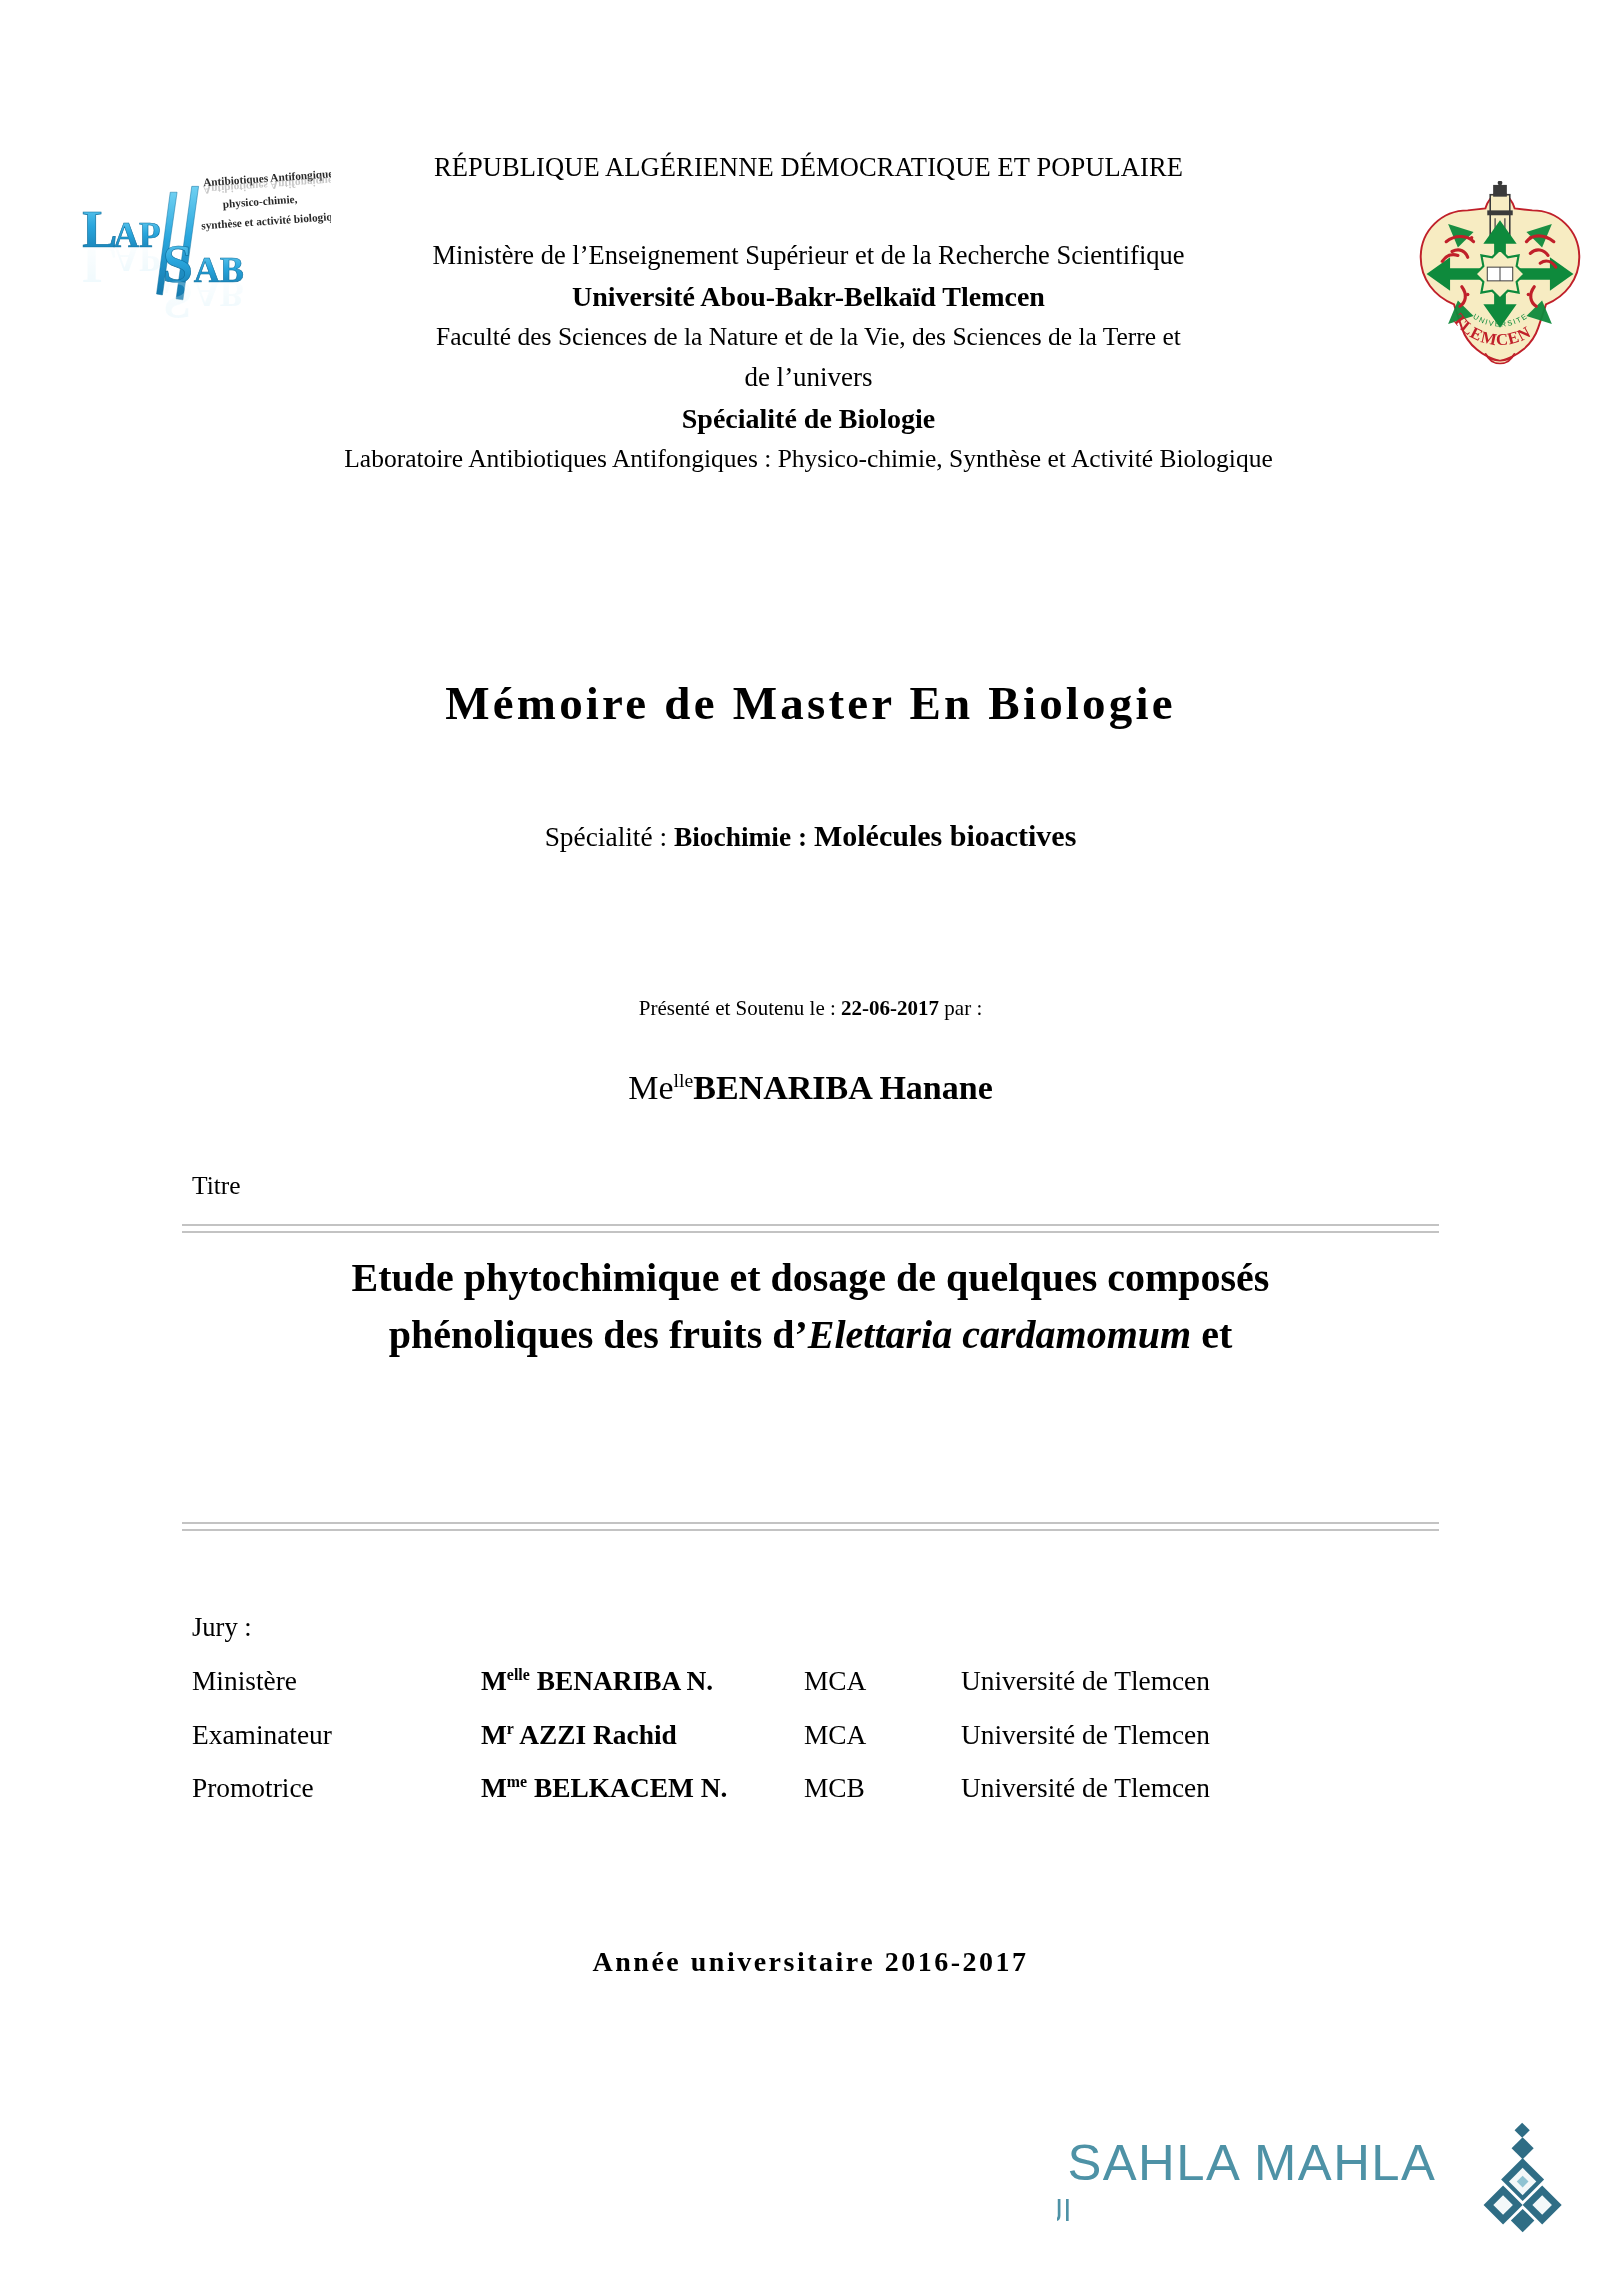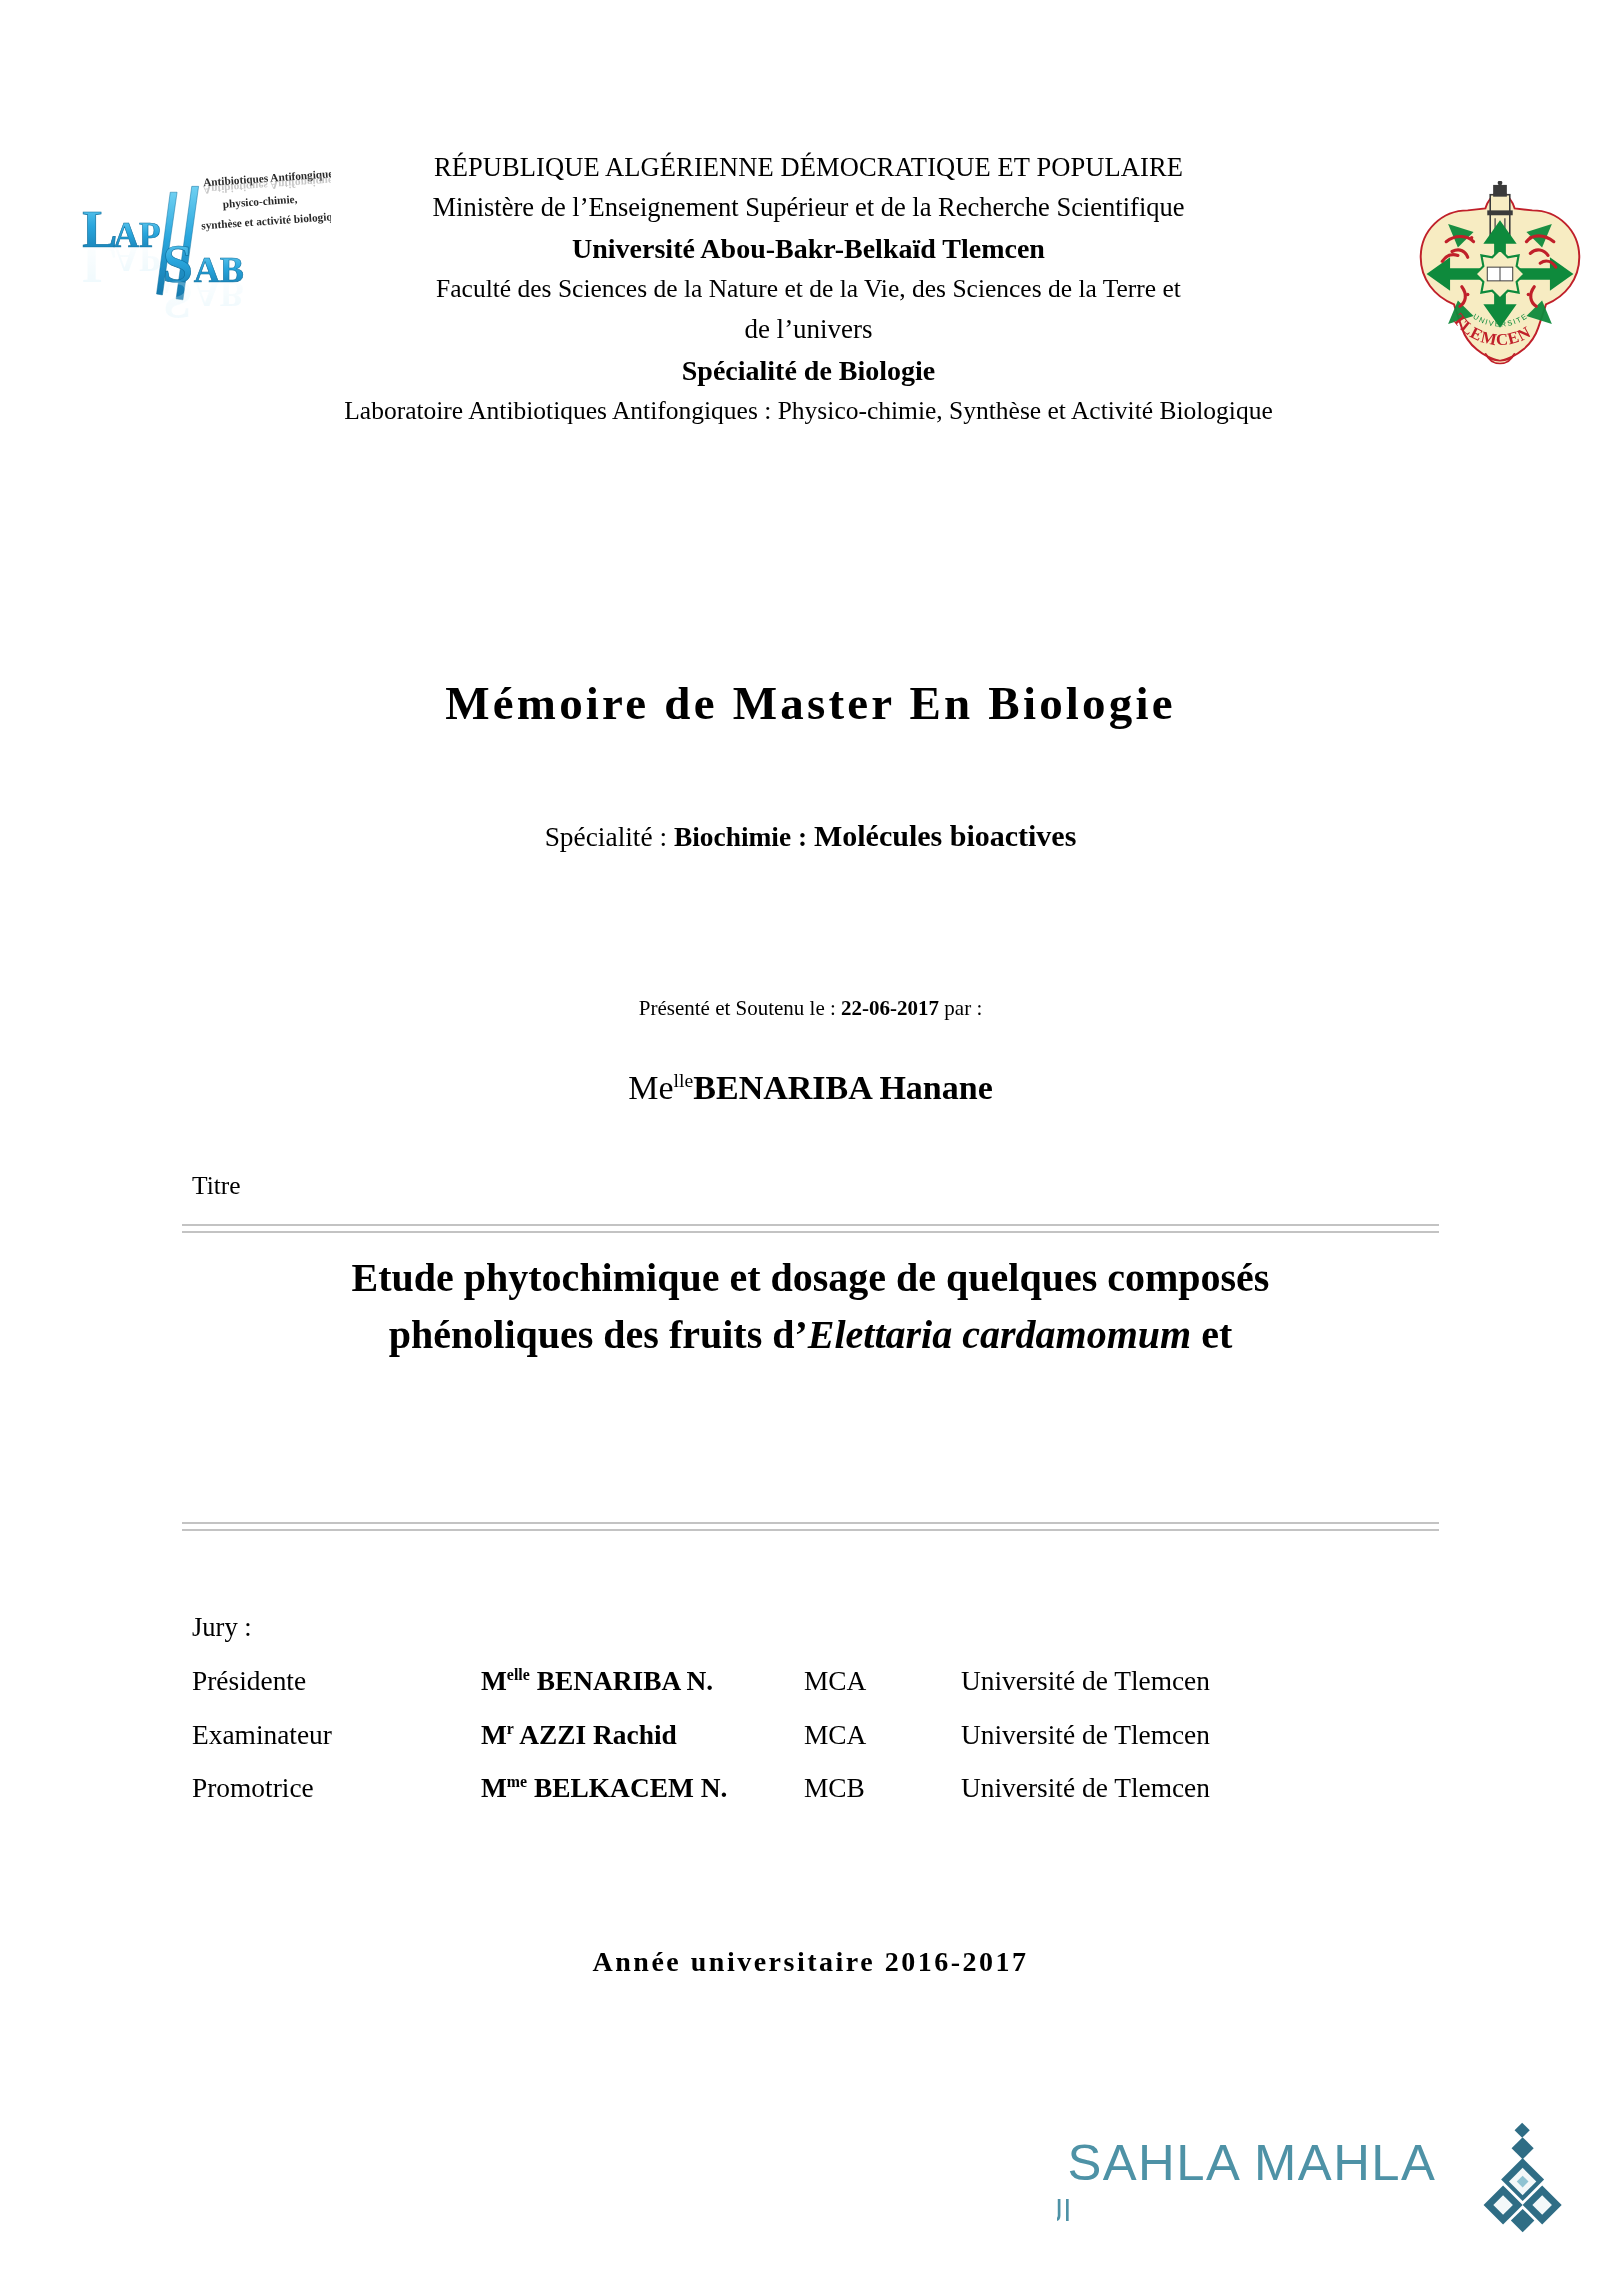--- a/index.html
+++ b/index.html
@@ -27,21 +27,21 @@
     left: 196px;
     top: 147px;
     width: 1225px;
     text-align: center;
   }
   .hline {
     line-height: 1.52;
     white-space: nowrap;
   }
   .h-rep      { font-size: 26.5px; letter-spacing: 0.1px; }
-  .h-min      { font-size: 26.5px; }
+  .h-min      { font-size: 26.5px; margin-top: 48px; }
   .h-univ     { font-size: 28px; font-weight: bold; }
   .h-fac      { font-size: 25.5px; }
   .h-fac2     { font-size: 27px; }
   .h-dep      { font-size: 28px; font-weight: bold; }
   .h-lab      { font-size: 25.5px; }
 
   
   .lapsab {
     position: absolute;
     left: 76px;
@@ -331,21 +331,21 @@
     <div><span>phénoliques des fruits d’</span><i>Elettaria cardamomum</i><span> et</span></div>
   </div>
 
   <div class="rule rule-bot"></div>
 
   <div class="jury-label">Jury :</div>
 
   <table class="jury-table">
     <tbody>
       <tr>
-        <td class="jc-role">Présidente</td>
+        <td class="jc-role">Ministère</td>
         <td class="jc-name"><span>M</span><sup>elle</sup><span> BENARIBA N.</span></td>
         <td class="jc-grade">MCA</td>
         <td class="jc-univ">Université de Tlemcen</td>
       </tr>
       <tr>
         <td class="jc-role">Examinateur</td>
         <td class="jc-name"><span>M</span><sup>r</sup><span> AZZI Rachid</span></td>
         <td class="jc-grade">MCA</td>
         <td class="jc-univ">Université de Tlemcen</td>
       </tr>

